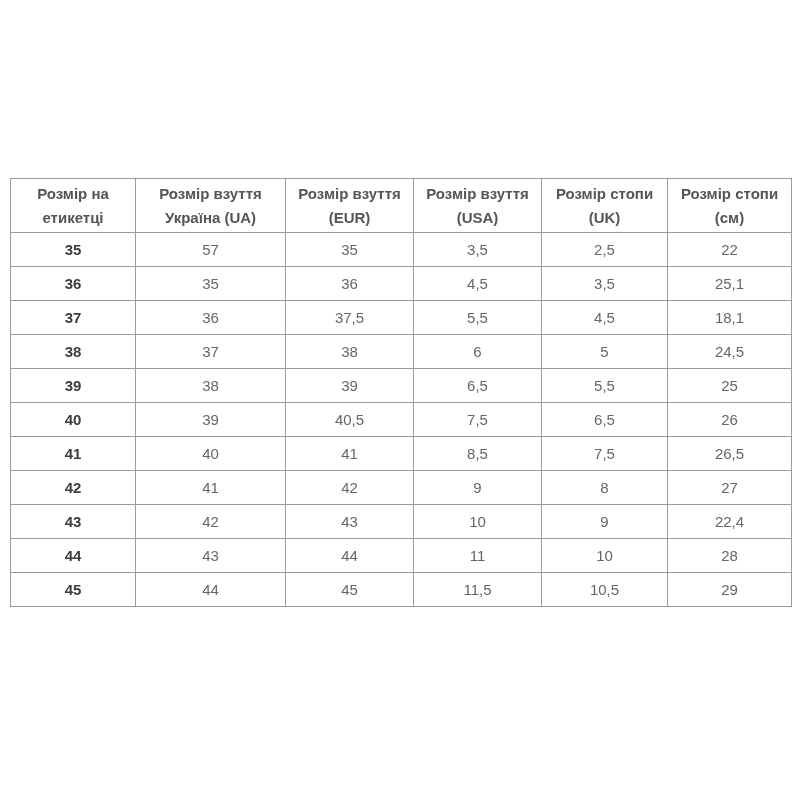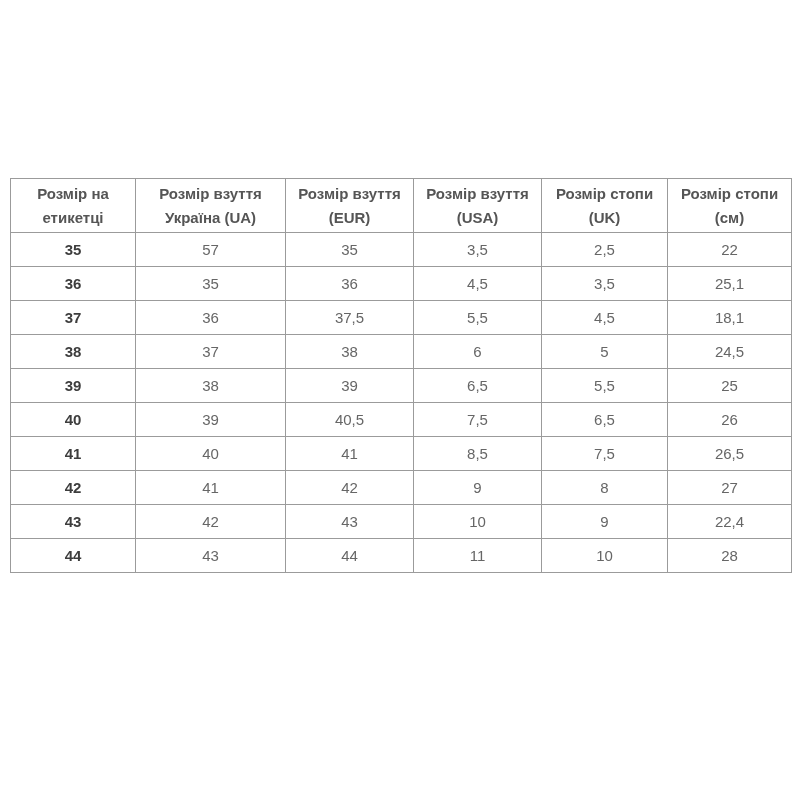--- a/index.html
+++ b/index.html
@@ -156,15 +156,23 @@
         <td>22,4</td>
       </tr>
       <tr>
         <td class="row-label">44</td>
         <td>43</td>
         <td>44</td>
         <td>11</td>
         <td>10</td>
         <td>28</td>
       </tr>
+      <tr>
+        <td class="row-label">45</td>
+        <td>44</td>
+        <td>45</td>
+        <td>11,5</td>
+        <td>10,5</td>
+        <td>29</td>
+      </tr>
     </tbody>
   </table>
 </div>
 
 </body></html>

